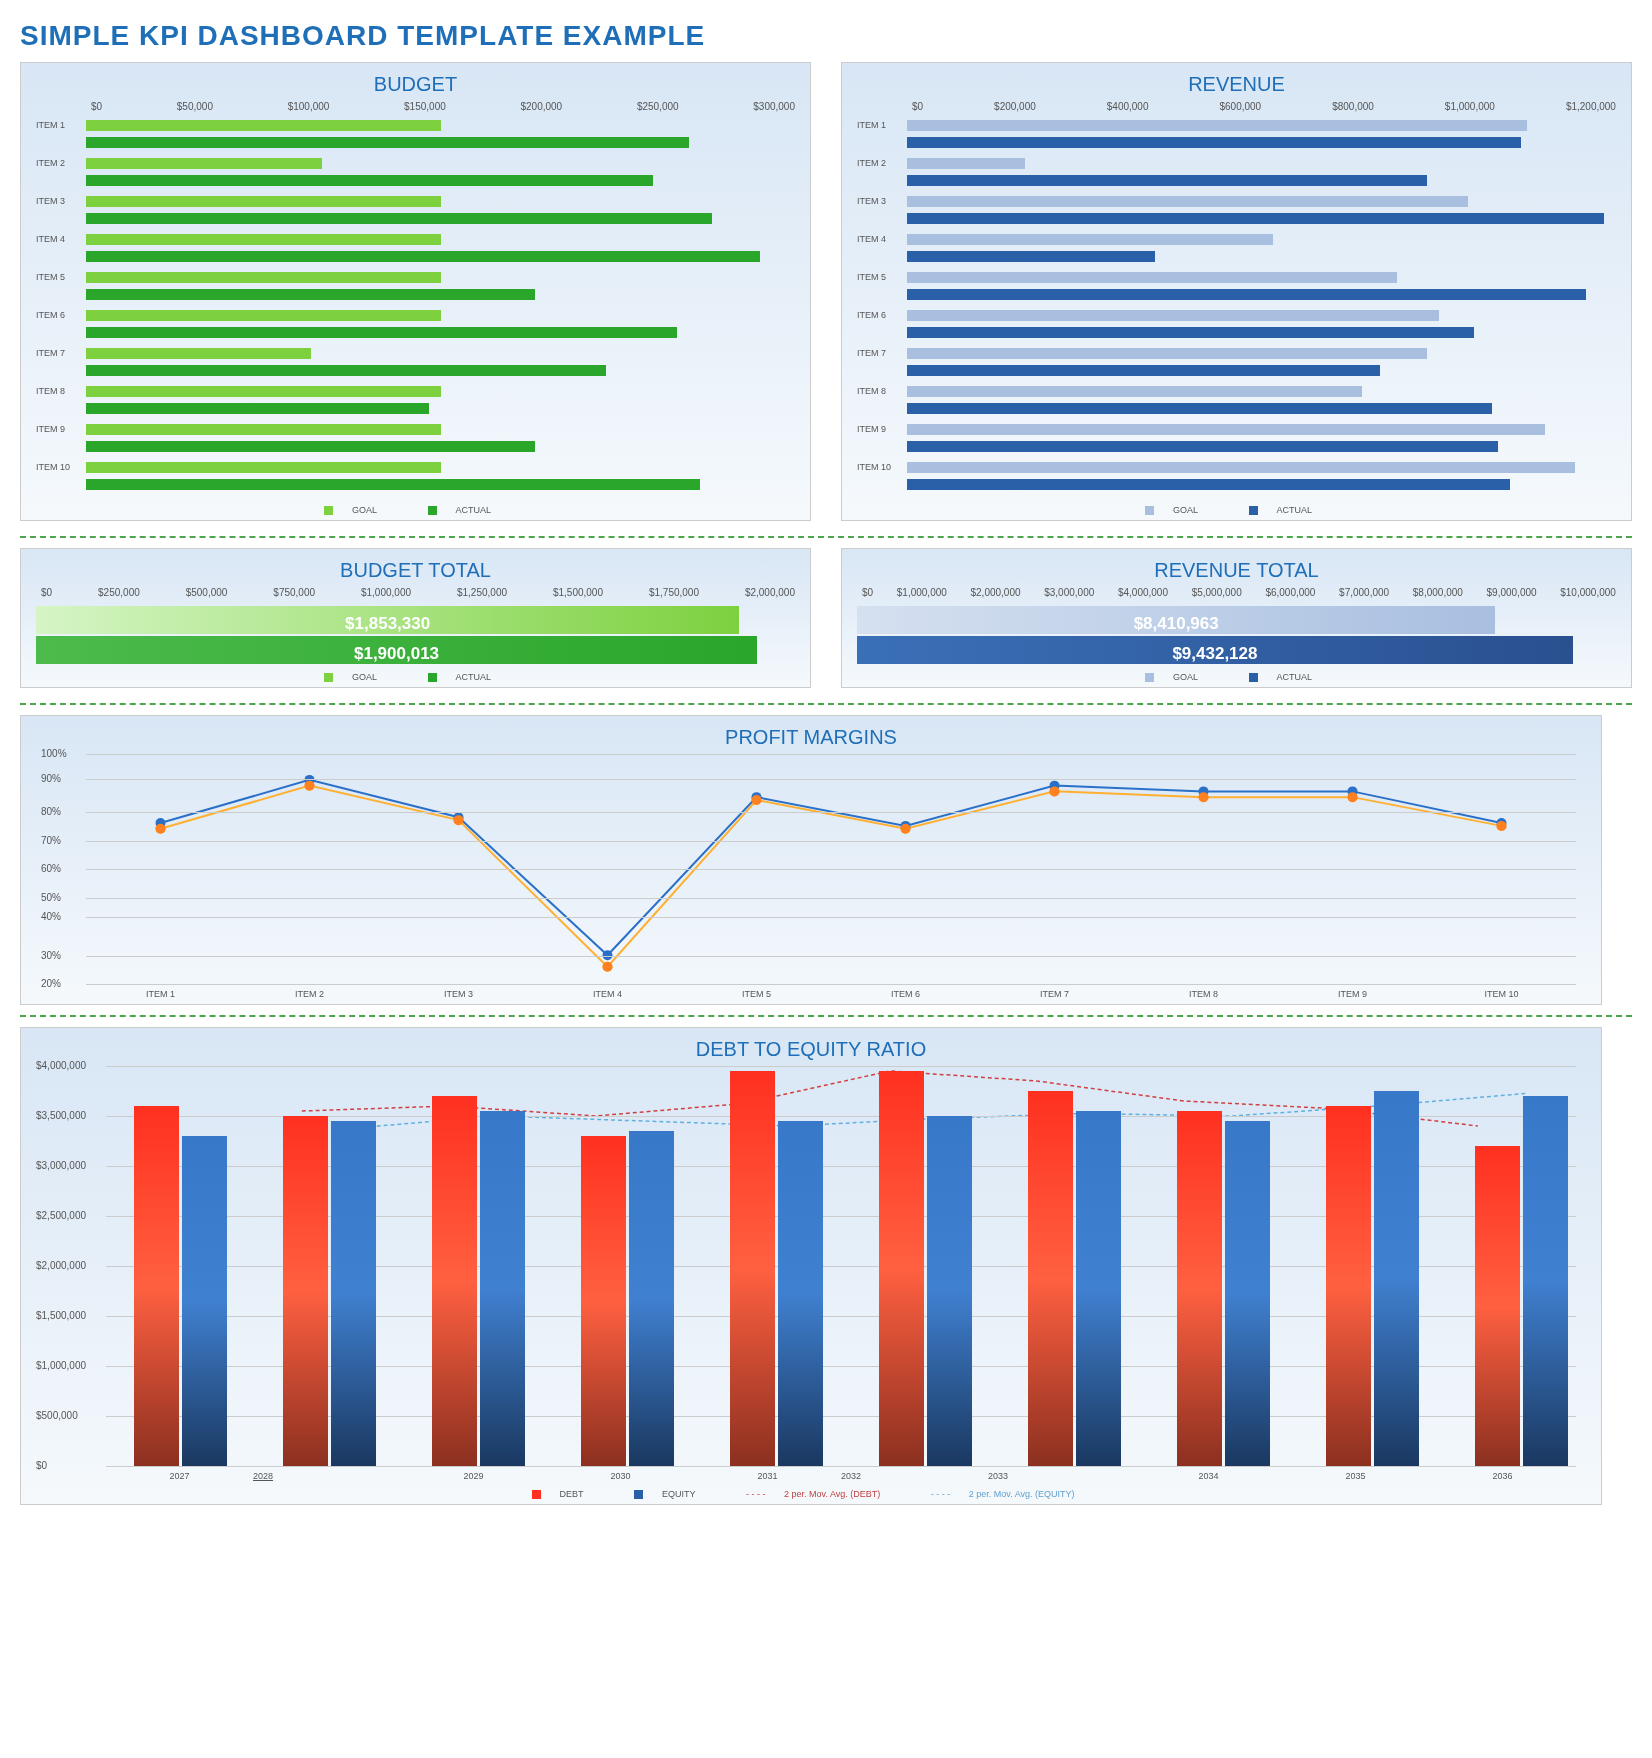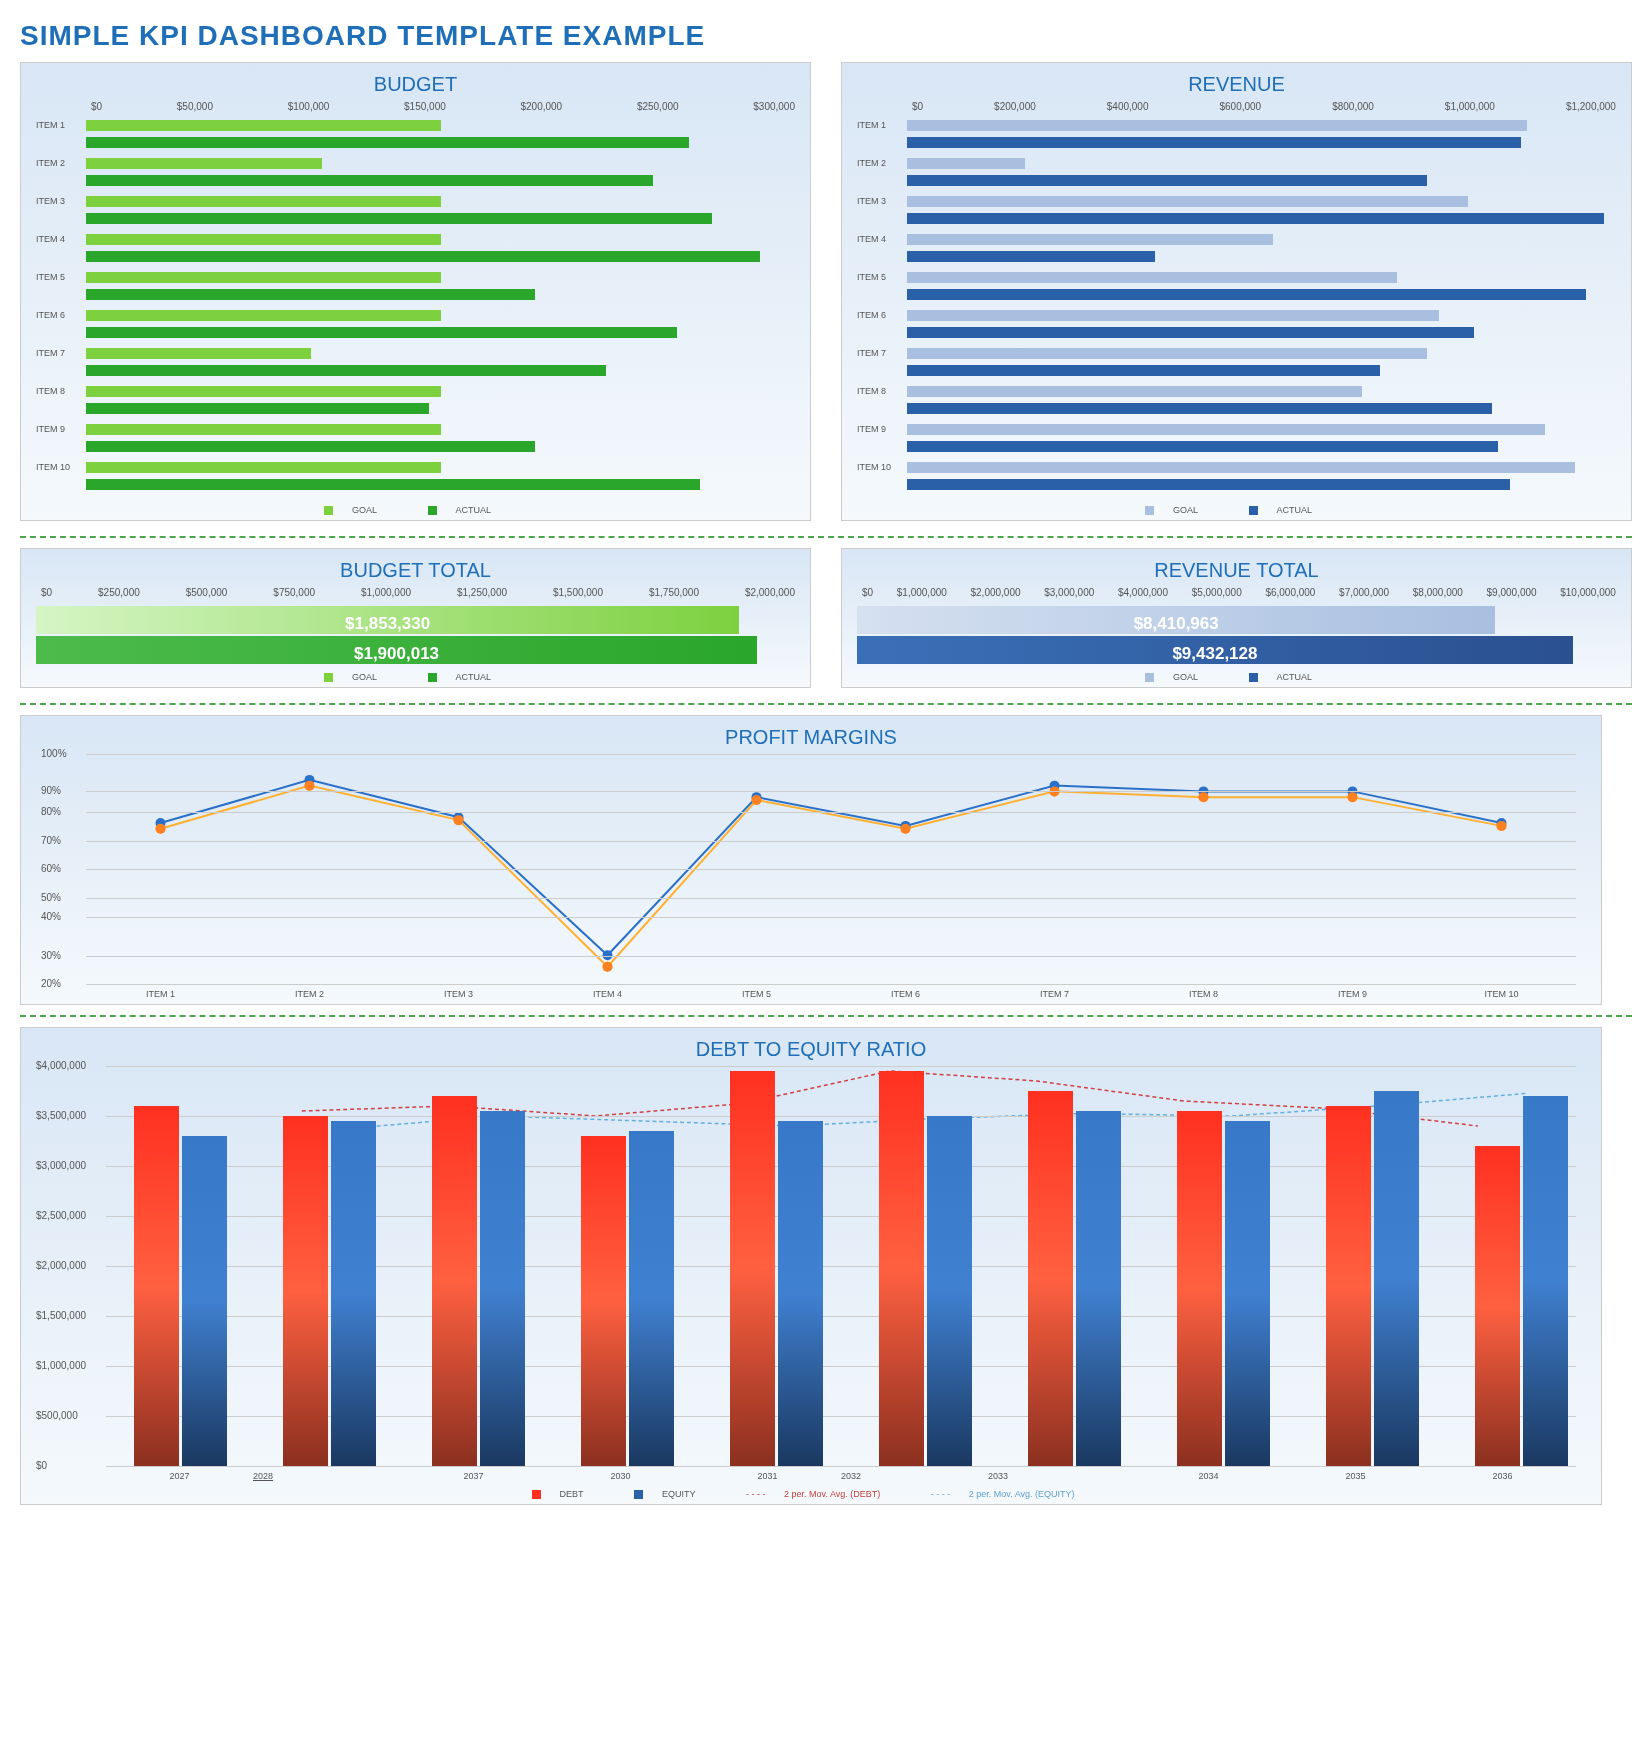--- a/index.html
+++ b/index.html
@@ -444,21 +444,21 @@
       </div>
       <div class="y-grid" style="top: 115px;">
         <span>60%</span>
       </div>
       <div class="y-grid" style="top: 86.25px;">
         <span>70%</span>
       </div>
       <div class="y-grid" style="top: 57.5px;">
         <span>80%</span>
       </div>
-      <div class="y-grid" style="top: 37px;">
+      <div class="y-grid" style="top: 25px;">
         <span>90%</span>
       </div>
       <div class="y-grid" style="top: 0px;">
         <span>100%</span>
       </div>
     </div>
   <div class="x-labels" id="profit-xlabels">
       <span style="width: 10%; text-align: center;">ITEM 1</span>
       <span style="width: 10%; text-align: center;">ITEM 2</span>
       <span style="width: 10%; text-align: center;">ITEM 3</span>
@@ -545,21 +545,21 @@
         <div class="vbar equity" style="height: 375px;"></div>
       </div>
       <div class="bar-group" style="left: 1368.5px;">
         <div class="vbar debt" style="height: 320px;"></div>
         <div class="vbar equity" style="height: 370px;"></div>
       </div>
     </div>
   <div class="x-labels" id="de-xlabels" style="margin-left:70px">
       <span style="width: 10%; text-align: center;">2027</span>
       <span style="width: 10%; text-align: left; text-decoration: underline;">2028</span>
-      <span style="width: 10%; text-align: center;">2037</span>
+      <span style="width: 10%; text-align: center;">2029</span>
       <span style="width: 10%; text-align: center;">2030</span>
       <span style="width: 10%; text-align: center;">2031</span>
       <span style="width: 10%; text-align: left;">2032</span>
       <span style="width: 10%; text-align: left;">2033</span>
       <span style="width: 10%; text-align: center;">2034</span>
       <span style="width: 10%; text-align: center;">2035</span>
       <span style="width: 10%; text-align: center;">2036</span>
     </div>
   <div class="legend">
     <span><i class="sw" style="background:#ff3020"></i><span>DEBT</span></span>

